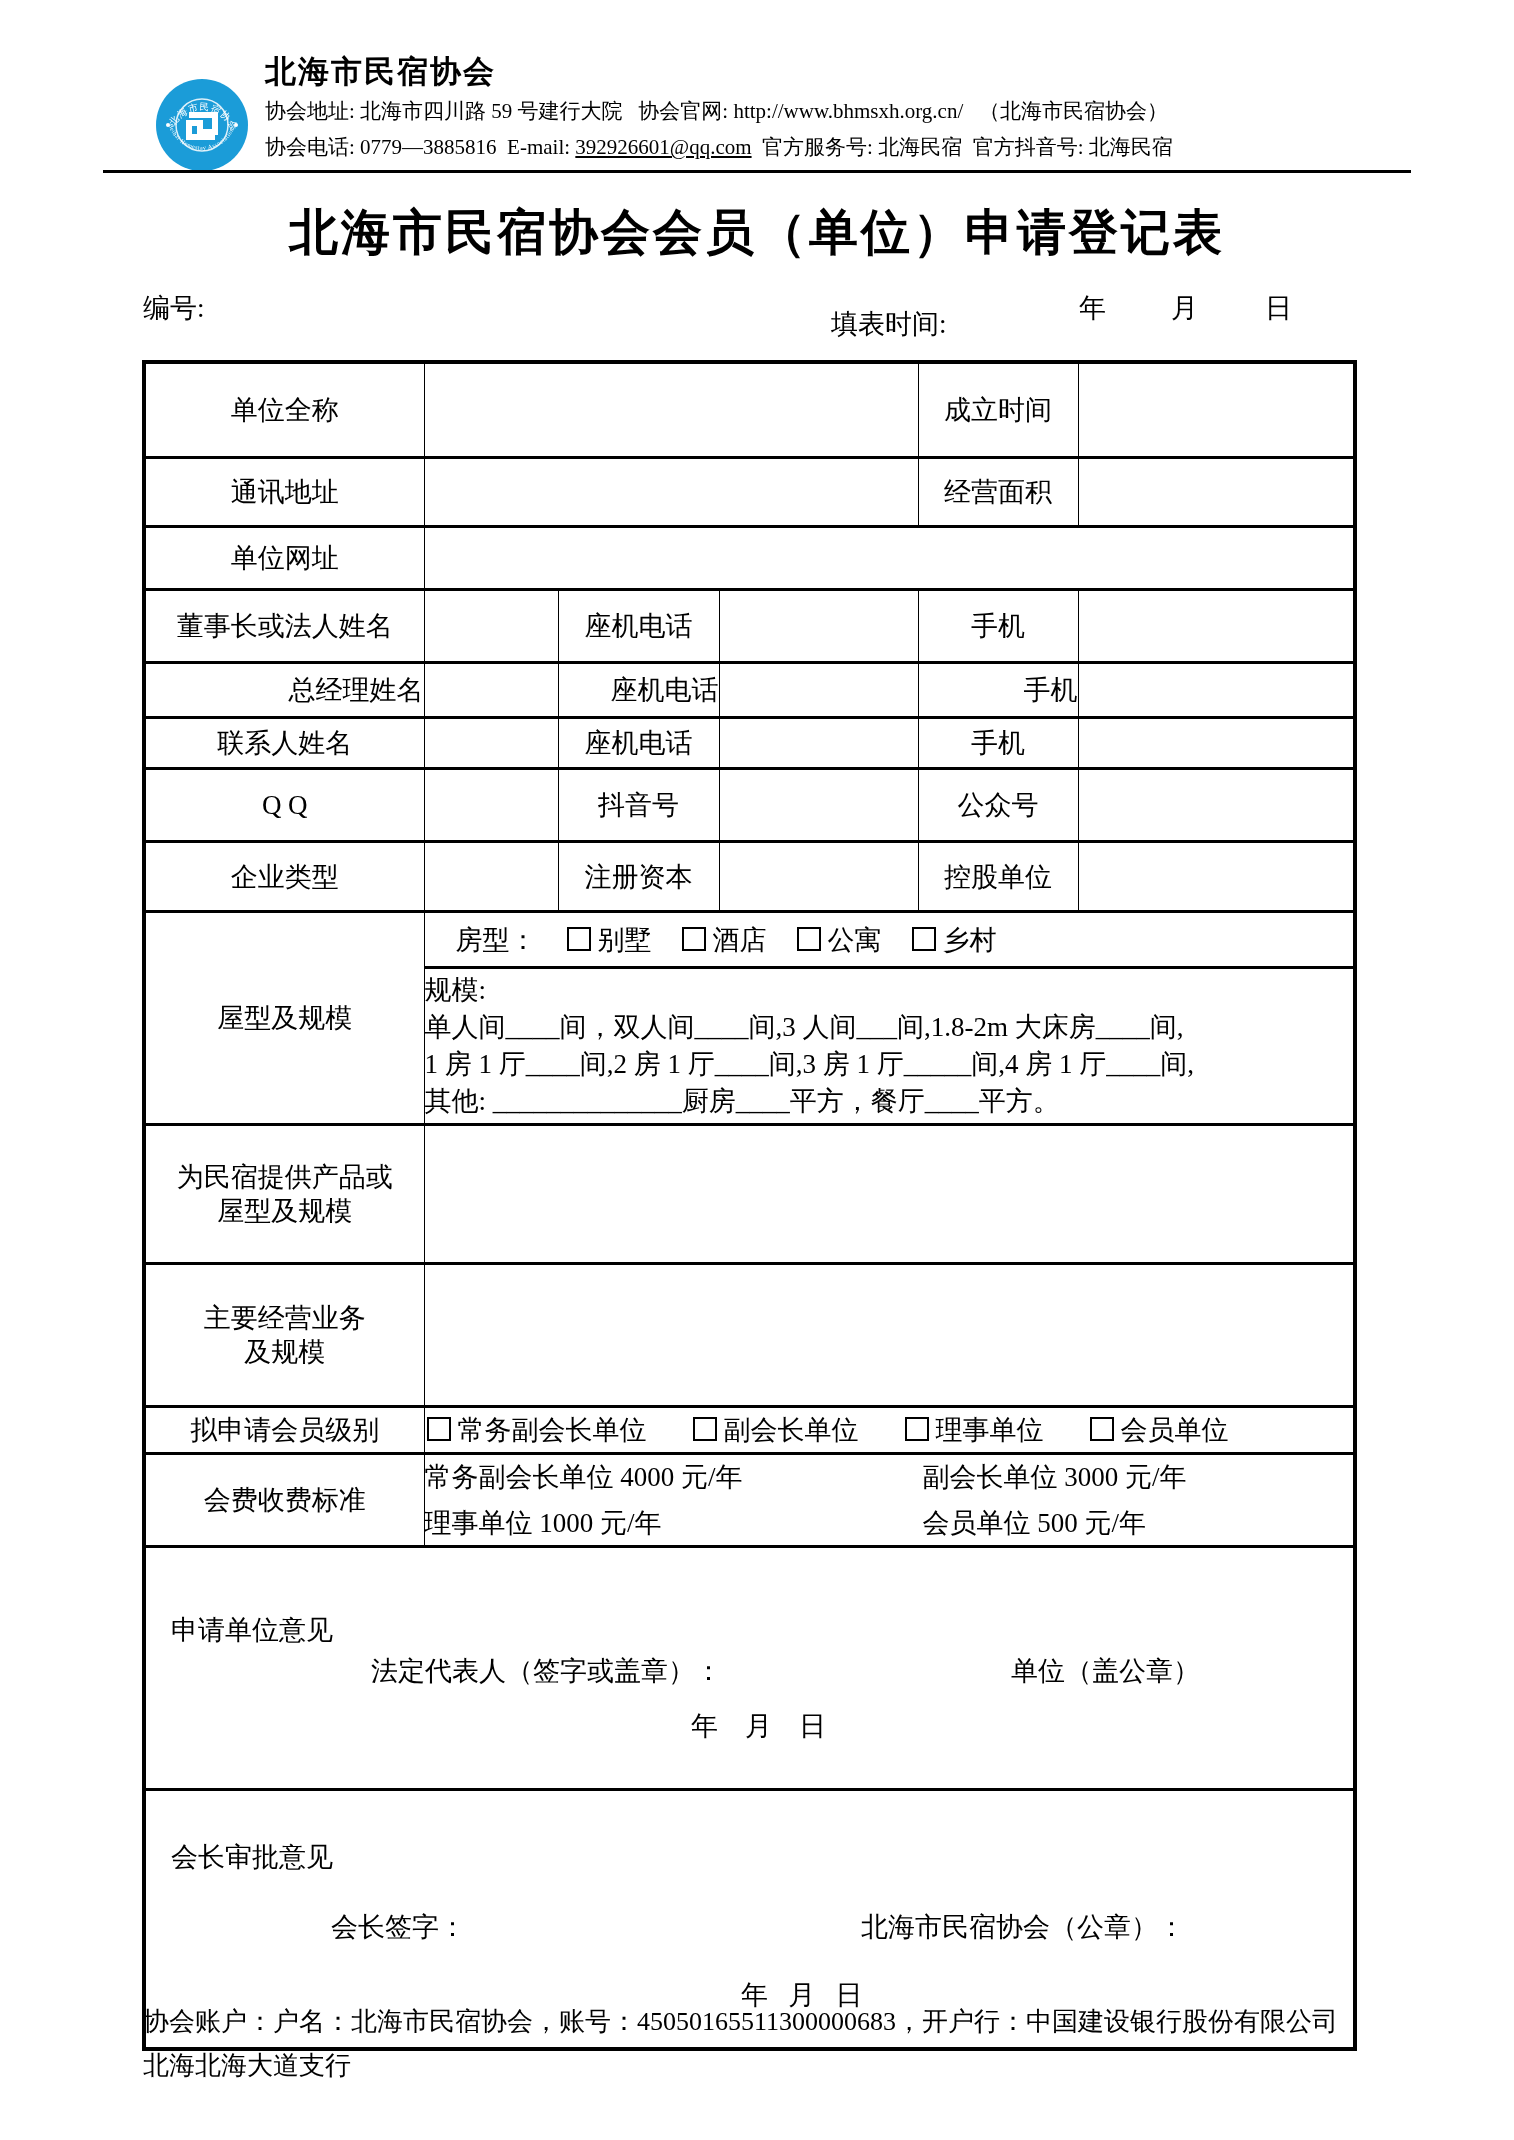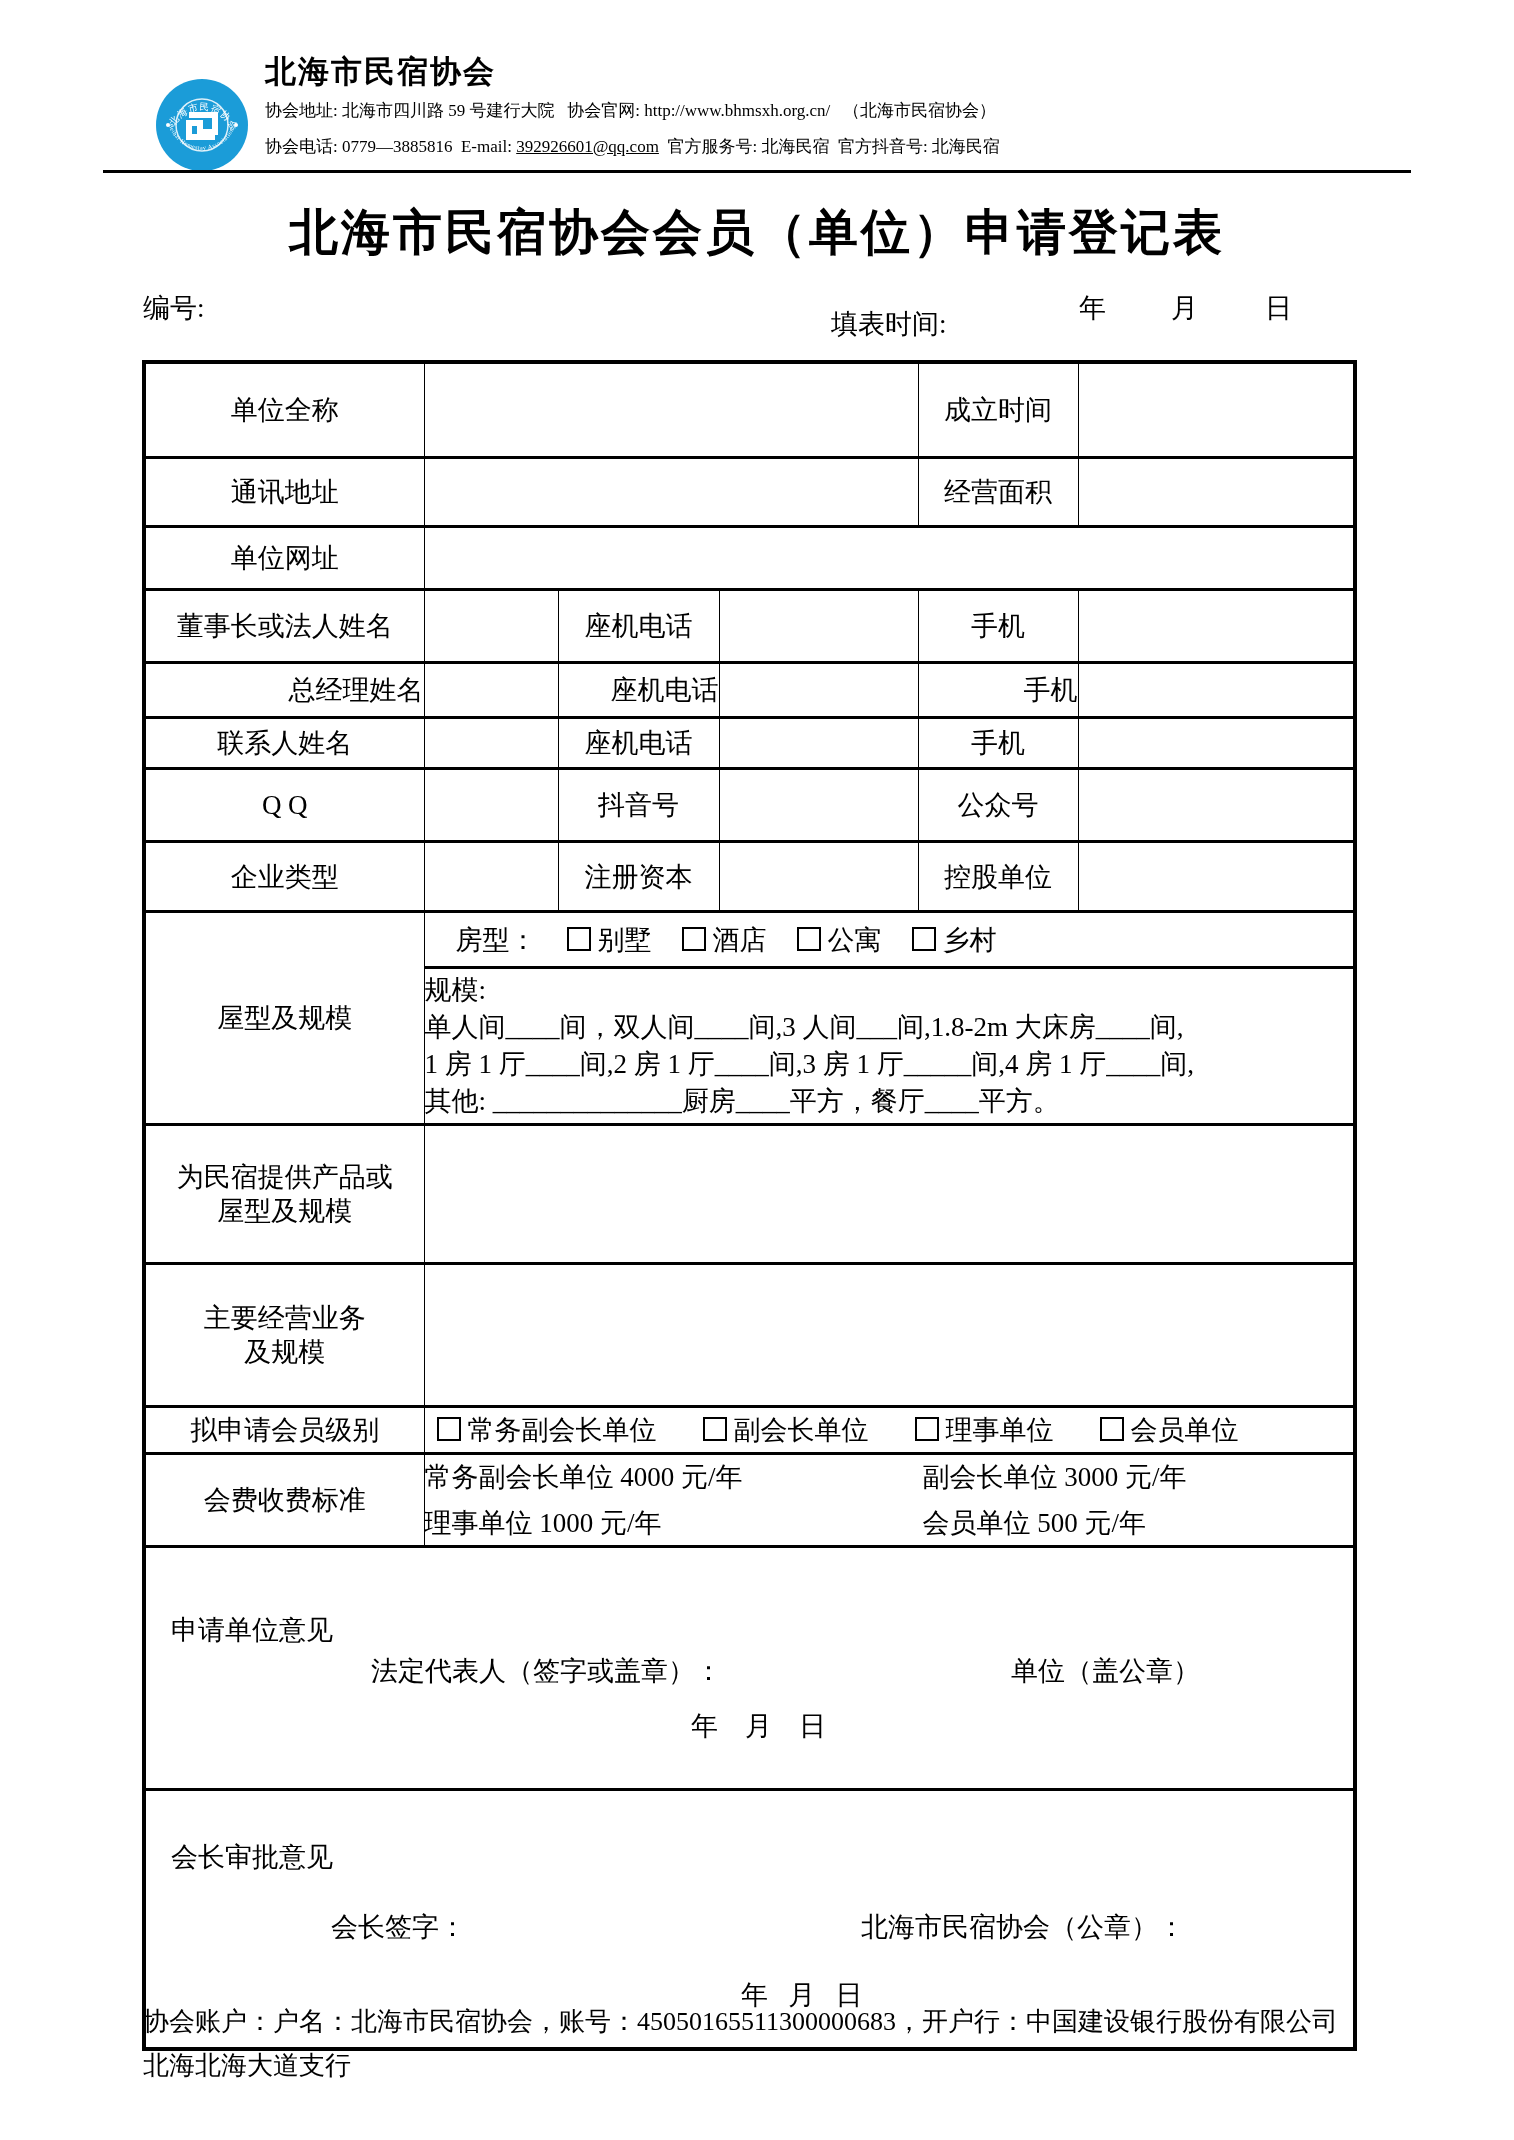--- a/index.html
+++ b/index.html
@@ -4,21 +4,21 @@
 <style>
   html,body{margin:0;padding:0;background:#888;}
   .page{
     position:relative;width:1514px;height:2140px;background:#ffffff;
     font-family:"Liberation Serif","DejaVu Serif",serif;color:#000;overflow:hidden;
   }
   
   .logo{position:absolute;left:156px;top:79px;width:92px;height:92px;}
   .head-text{position:absolute;left:265px;top:52px;width:1160px;}
   .org-name{font-size:31px;font-weight:bold;letter-spacing:2px;line-height:40px;}
-  .head-line{font-size:17px;line-height:34px;white-space:pre;margin-top:2px;}
+  .head-line{font-size:21px;line-height:34px;white-space:pre;margin-top:2px;}
   .head-line .email{text-decoration:underline;}
   .head-rule{position:absolute;left:103px;top:170px;width:1308px;height:3px;background:#000;}
   
   .doc-title{position:absolute;left:0;top:200px;width:1514px;text-align:center;
     font-size:49px;font-weight:bold;letter-spacing:3px;margin:0;}
   .meta-row{position:absolute;top:290px;left:0;width:1514px;height:40px;font-size:27px;}
   .meta-row span{position:absolute;white-space:pre;}
   .m-no{left:143px;}
   .m-filldate{left:831px;margin-top:16px;}
   .m-year{left:1079px;}
@@ -36,21 +36,21 @@
   .r4 td{height:70px;}  .r5 td{height:52px;text-align:right;}  .r6 td{height:48px;}
   .r7 td{height:70px;}  .r8 td{height:67px;}  .r9 td{height:53px;}
   .r10 td{height:154px;} .r11 td{height:136px;} .r12 td{height:140px;}
   .r13 td{height:44px;} .r14 td{height:90px;}
   .r15 td{height:240px;} .r16 td{height:256px;}
   .cb{display:inline-block;width:20px;height:20px;border:2px solid #000;
     margin-right:7px;vertical-align:-2px;background:#fff;}
   .optline{display:flex;align-items:center;gap:30px;padding-left:31px;}
   .optline .prefix{white-space:pre;}
   .opt{white-space:nowrap;}
-  .levels{display:flex;align-items:center;gap:46px;padding-left:12px;}
+  .levels{display:flex;align-items:center;gap:46px;padding-left:2px;}
   .scale-cell div{line-height:37px;white-space:pre;}
   .fee-grid{display:grid;grid-template-columns:498px auto;row-gap:10px;white-space:pre;}
   .bigbox{position:relative;}
   .bigbox span{position:absolute;white-space:pre;}
   
   .footer-note{position:absolute;left:143px;top:2000px;width:1270px;font-size:26px;line-height:44px;}
   .footer-note .bold{font-weight:bold;}
 </style>
 </head>
 <body>

